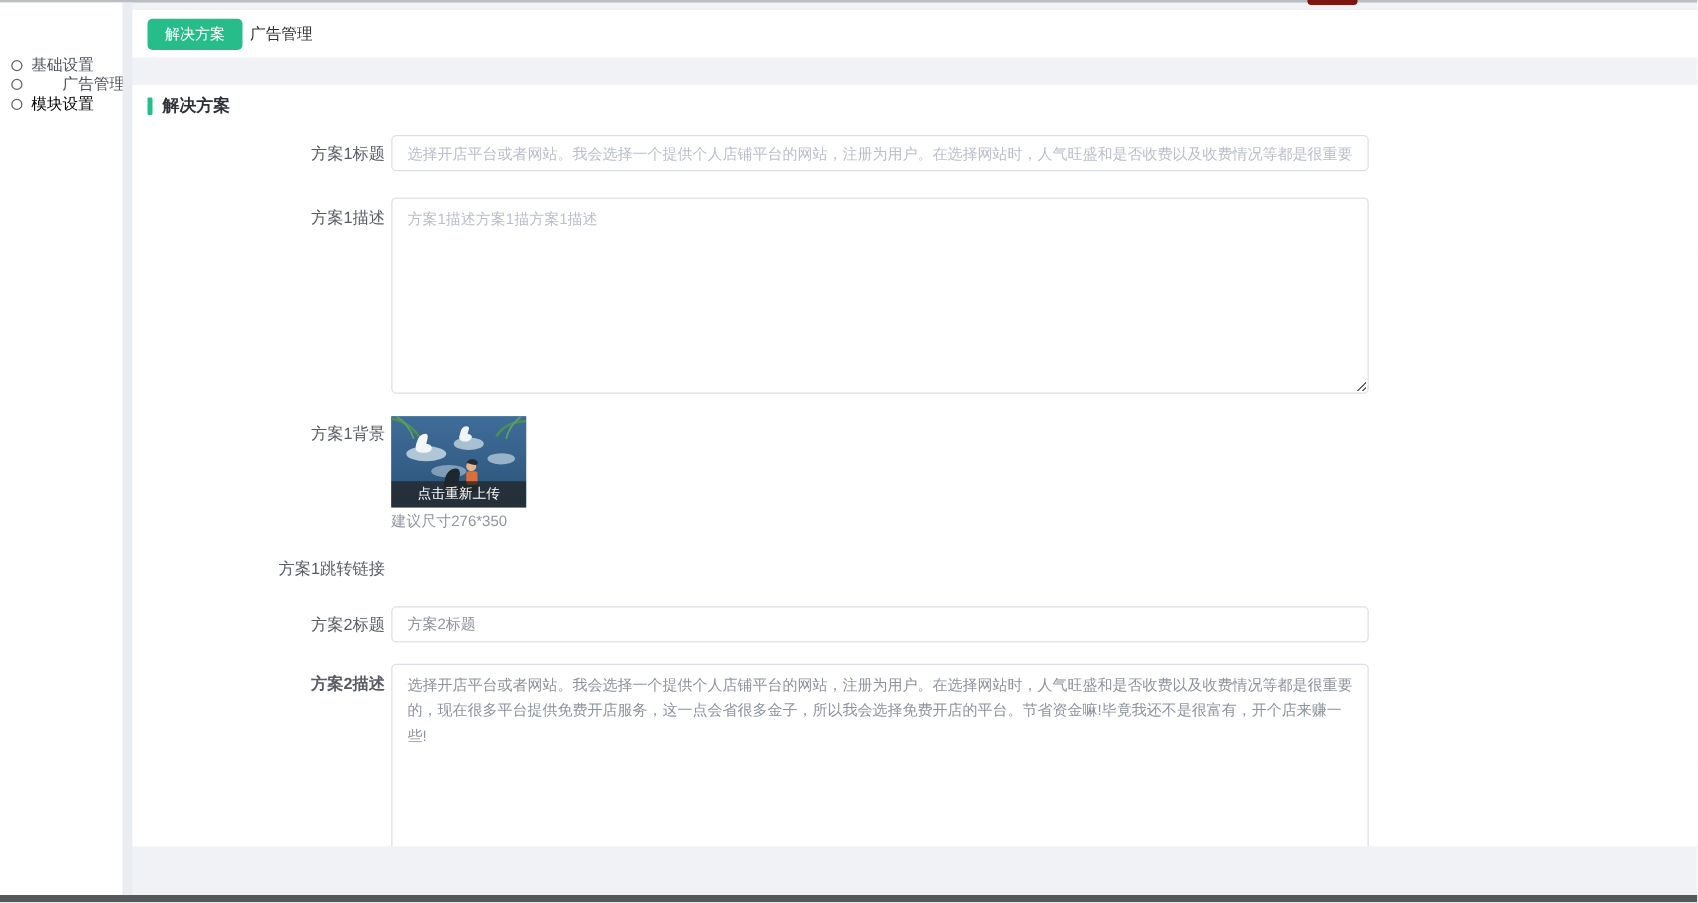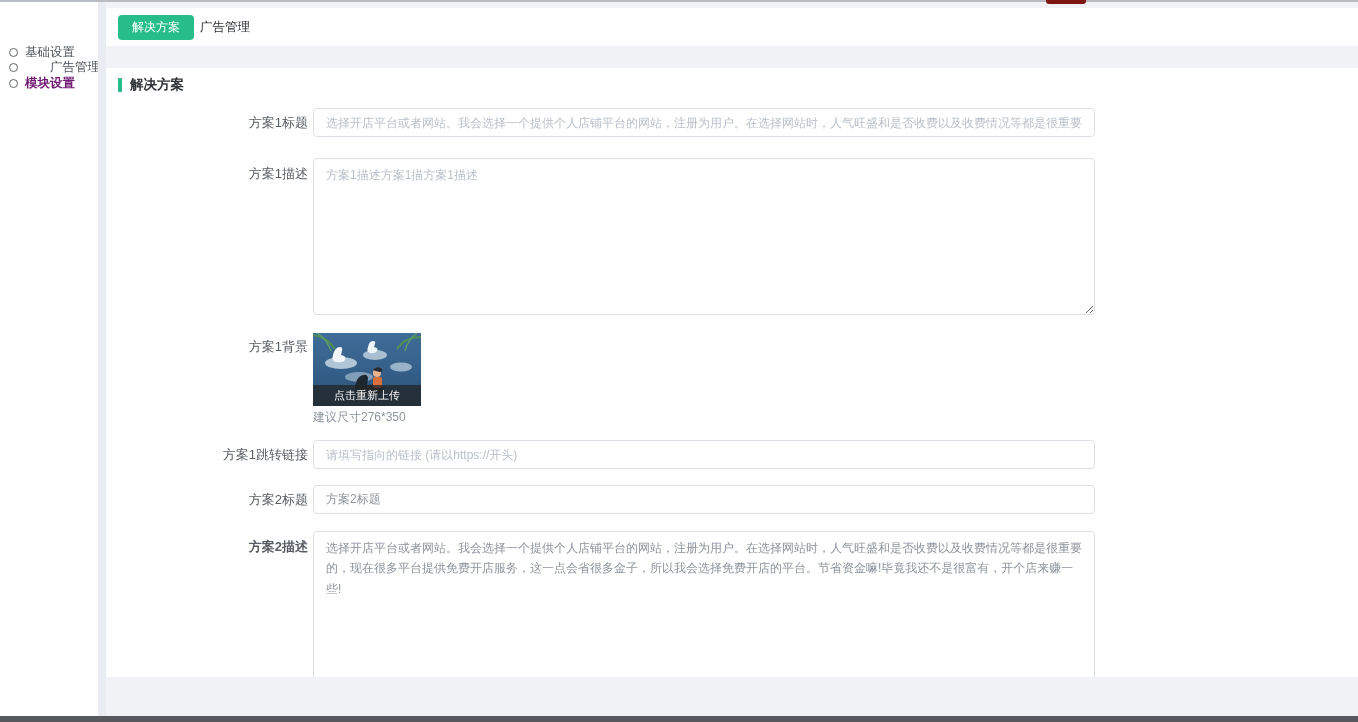--- a/index.html
+++ b/index.html
@@ -9,21 +9,21 @@
 
   
   .top-line { position:absolute; left:0; top:0; width:1358px; height:2px; background:#8d9197; opacity:.55; }
   .top-red  { position:absolute; left:1046px; top:0; width:40px; height:4px; background:#7e150f; border-radius:0 0 3px 3px; }
 
   
   .sidebar { position:absolute; left:0; top:2px; width:98px; height:714px; background:#fff; }
   .side-item { position:absolute; left:9px; display:flex; align-items:center; gap:7px; cursor:pointer; }
   .side-item .dot { width:9px; height:9px; border:1.5px solid #5f6368; border-radius:50%; background:#fff; flex:0 0 auto; }
   .side-item .lbl { font-size:12.5px; color:#4e545b; white-space:nowrap; }
-  .side-item.active .lbl { color:#701a75; font-weight:bold; }
+  .side-item.active .lbl { color:#000000; font-weight:normal; }
   .side-divider { position:absolute; left:98px; top:2px; width:8px; height:714px; background:#e9edf1; }
 
   
   .tabbar { position:absolute; left:106px; top:8px; width:1252px; height:38px; background:#fff; }
   .tab-active { position:absolute; left:12px; top:7px; height:25px; line-height:25px; padding:0 14px;
     background:var(--accent); color:#fff; font-size:12px; border-radius:4px; cursor:pointer; }
   .tab-plain { position:absolute; left:94px; top:7px; height:25px; line-height:25px; font-size:12.5px; color:#2f3338; cursor:pointer; }
 
   
   .panel { position:absolute; left:106px; top:68px; width:1252px; height:609px; background:#fff; overflow:hidden; }
@@ -122,21 +122,20 @@
         <path d="M0 2 q14 2 22 14" stroke="#4e8f57" stroke-width="2" fill="none"></path>
         <path d="M4 0 q10 6 14 18" stroke="#5fa164" stroke-width="1.4" fill="none"></path>
         <path d="M108 4 q-16 0 -24 12" stroke="#4e8f57" stroke-width="2" fill="none"></path>
         <path d="M104 0 q-10 8 -12 18" stroke="#5fa164" stroke-width="1.4" fill="none"></path>
       </svg>
       <div class="thumb-mask">点击重新上传</div>
     </div>
     <div class="thumb-hint">建议尺寸276*350</div>
 
     <label class="flabel" style="top:378px;">方案1跳转链接</label>
-    <input class="ctl" style="top: 372px;" type="text" placeholder="请填写指向的链接 (请以https://开头)">
 
     <label class="flabel" style="top:423px;">方案2标题</label>
     <input class="ctl" style="top: 417px;" type="text" value="方案2标题">
 
     <label class="flabel" style="top:470px;font-weight:bold;">方案2描述</label>
     <textarea class="ctl" style="top: 463px; height: 210px; resize: none;">选择开店平台或者网站。我会选择一个提供个人店铺平台的网站，注册为用户。在选择网站时，人气旺盛和是否收费以及收费情况等都是很重要的，现在很多平台提供免费开店服务，这一点会省很多金子，所以我会选择免费开店的平台。节省资金嘛!毕竟我还不是很富有，开个店来赚一些!</textarea>
   </div>
 
   <div class="footer">
     <button class="btn btn-primary">提交</button>

